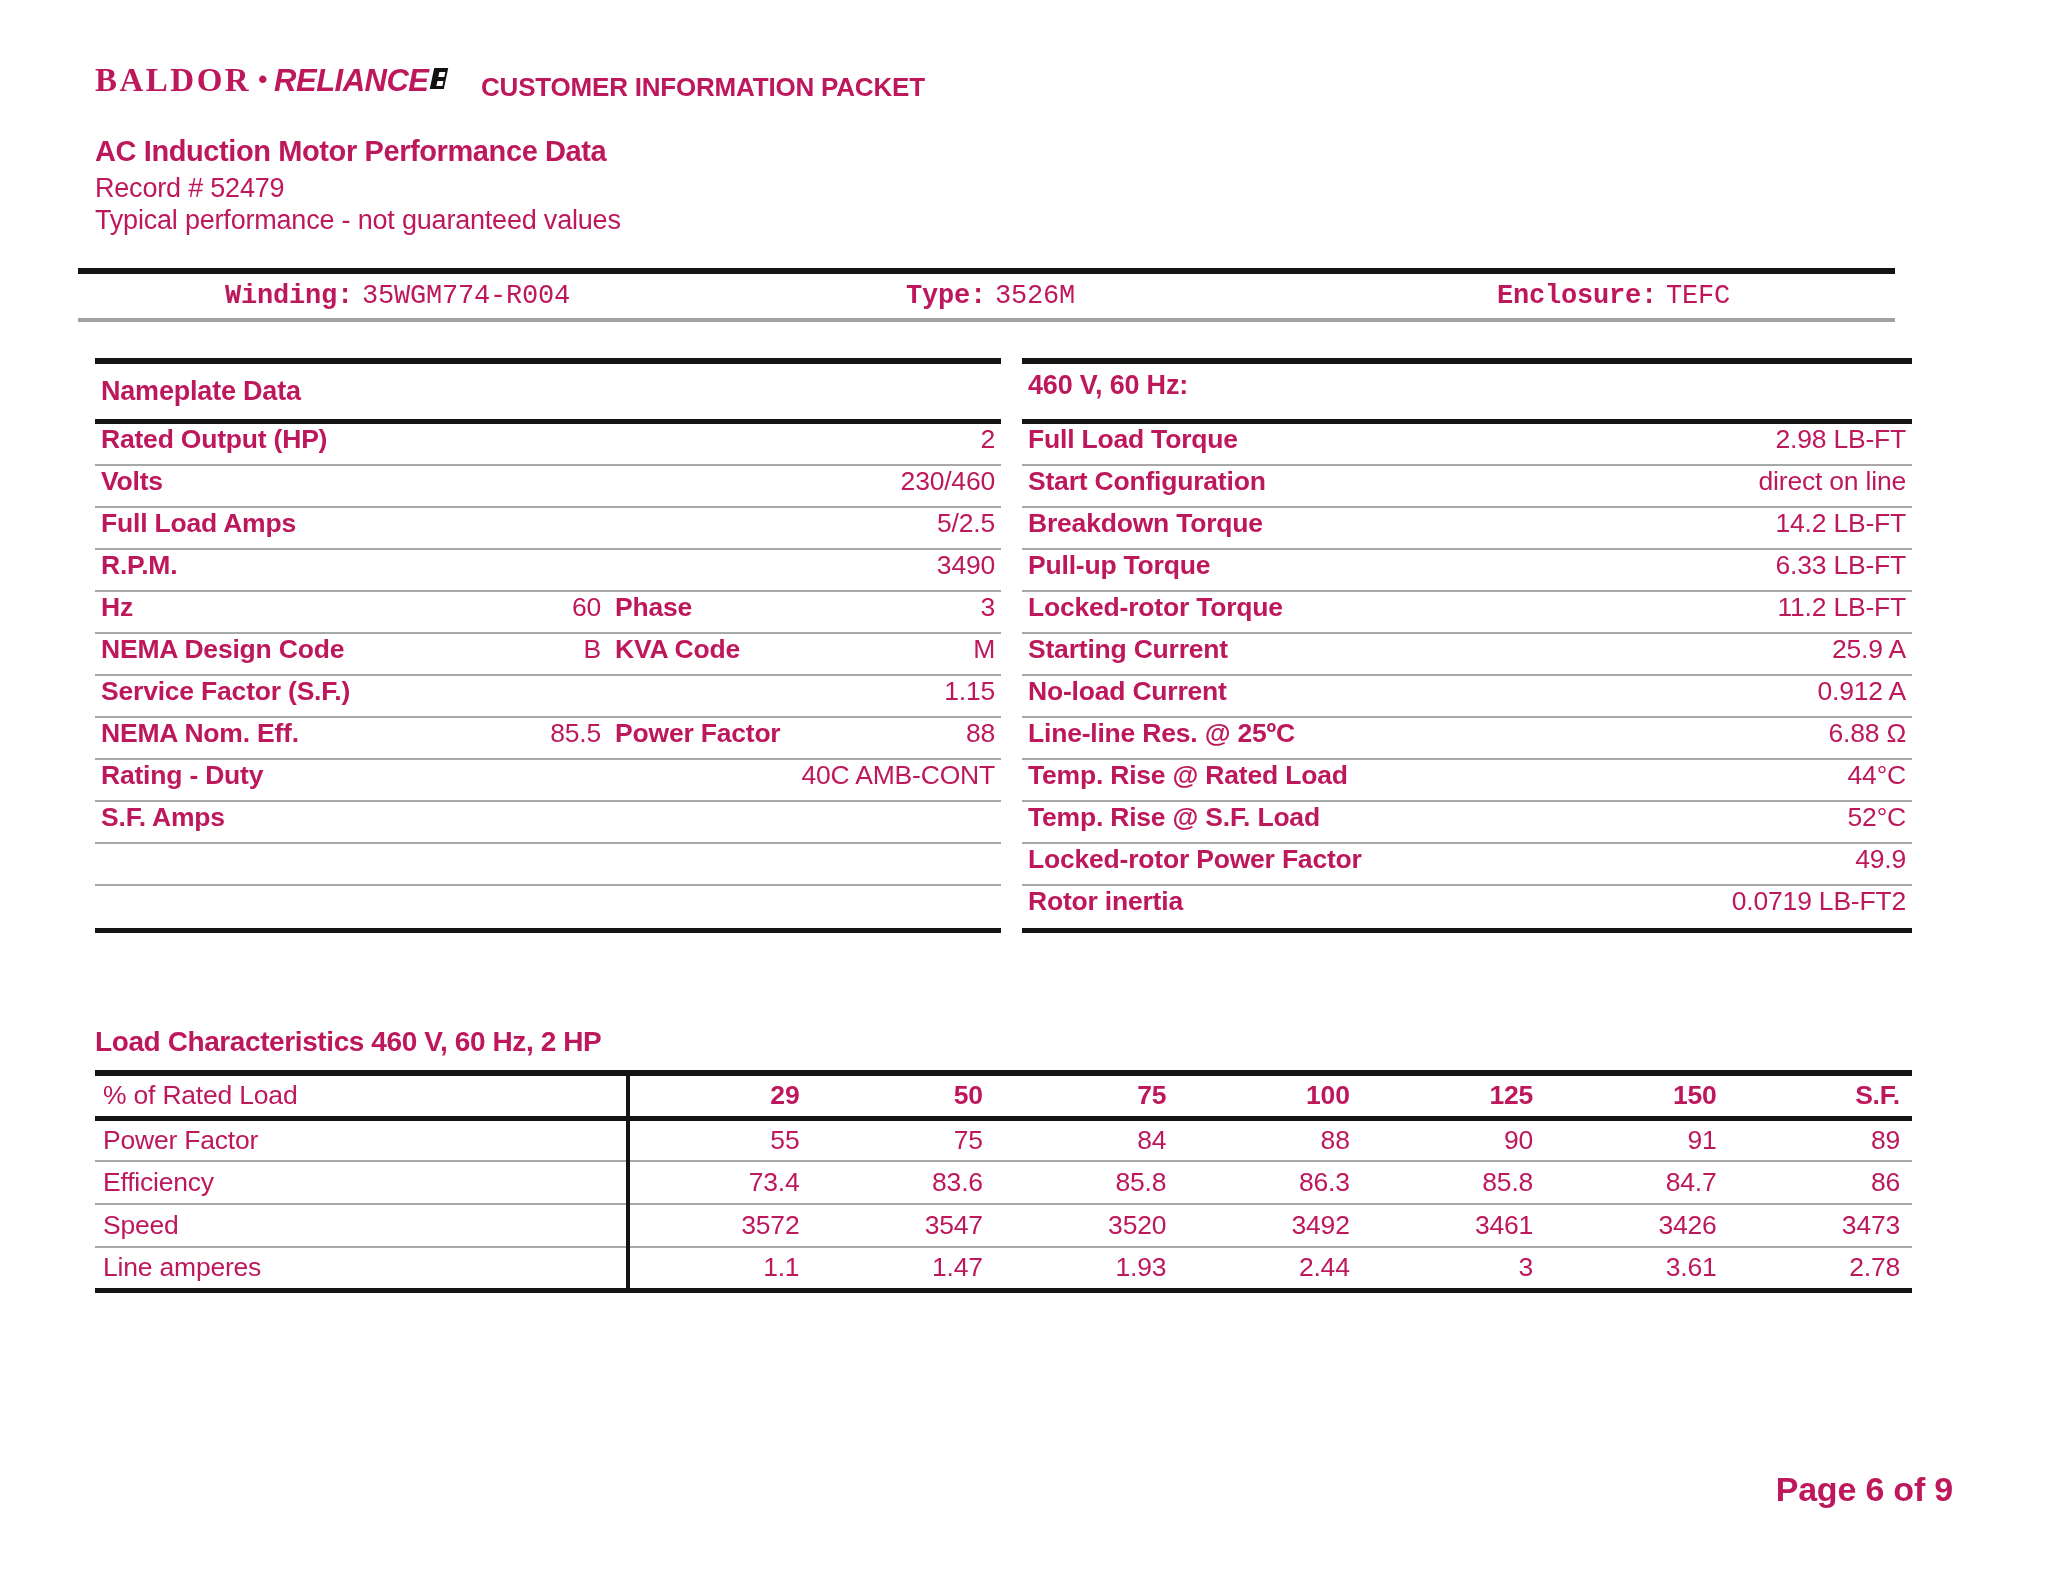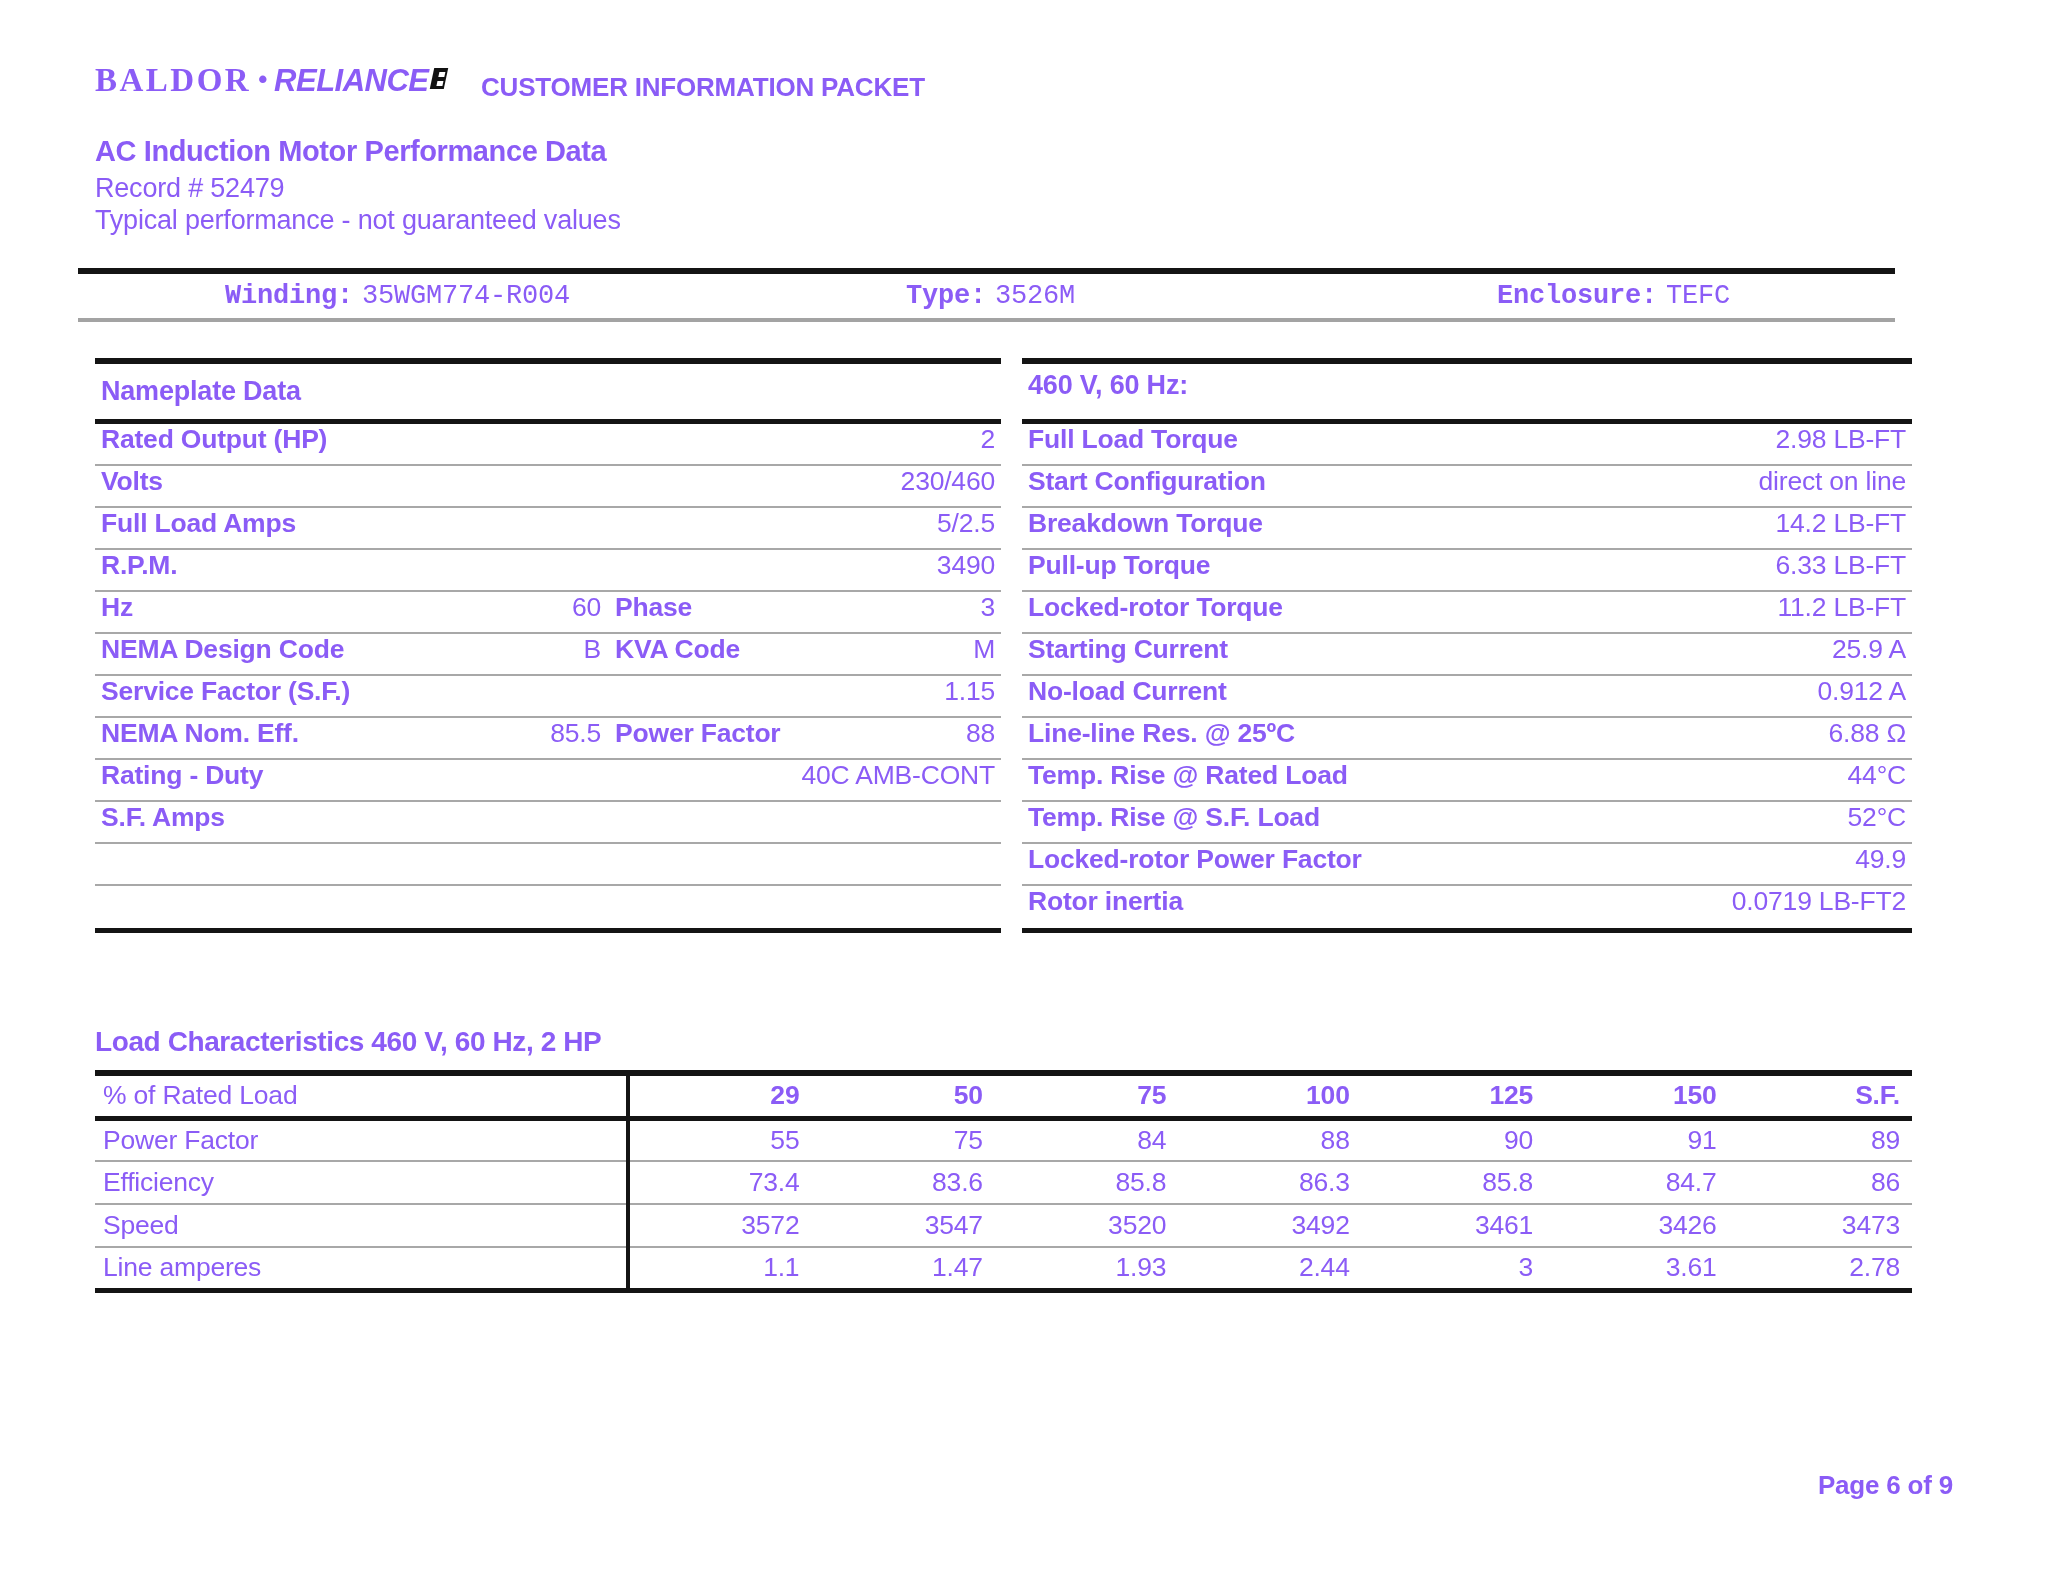--- a/index.html
+++ b/index.html
@@ -1,21 +1,21 @@
 <!DOCTYPE html>
 <html><head>
 <meta charset="utf-8">
 <style>
   html,body{margin:0;padding:0;background:#ffffff;}
   .page{
     position:relative;
     width:2048px;height:1582px;
     background:#ffffff;
     font-family:"Liberation Sans",sans-serif;
-    color:#8b5cf6;
+    color:#be185d;
     letter-spacing:-0.2px;
     overflow:hidden;
   }
   
   .logo{position:absolute;left:95px;top:62px;white-space:nowrap;}
   .logo-baldor{font-family:"Liberation Serif",serif;font-weight:bold;font-size:33px;letter-spacing:2.5px;}
   .logo-dot{font-size:26px;font-weight:bold;margin:0 7px;vertical-align:3px;}
   .logo-reliance{font-style:italic;font-weight:bold;font-size:31px;letter-spacing:-0.5px;}
   .logo-mark{display:inline-block;position:relative;width:14px;height:21px;background:#111;transform:skewX(-12deg);margin-left:3px;vertical-align:2px;}
   .logo-mark .notch{position:absolute;right:2px;top:4px;width:6px;height:5px;background:#fff;}
@@ -54,21 +54,21 @@
     border-collapse:collapse;table-layout:fixed;font-size:26.5px;
     border-top:6px solid #141414;border-bottom:5px solid #141414;}
   .lc-table thead tr{height:45px;border-bottom:5px solid #141414;}
   .lc-table tbody tr{height:43px;border-bottom:2px solid #a8a8a8;}
   .lc-table tbody tr:last-child{border-bottom:none;}
   .lc-table th,.lc-table td{padding:0;font-weight:normal;}
   .lc-table .c-label{text-align:left;padding-left:8px;font-weight:normal;border-right:4px solid #141414;}
   .lc-table .c-val{text-align:right;padding-right:12px;}
   .lc-table thead .c-val{font-weight:bold;}
   
-  .page-footer{position:absolute;right:95px;top:1470px;font-weight:bold;font-size:26px;}
+  .page-footer{position:absolute;right:95px;top:1470px;font-weight:bold;font-size:34px;}
 </style>
 </head>
 <body>
 
 <div class="page">
 
   <div class="logo">
     <span class="logo-baldor">BALDOR</span><span class="logo-dot">•</span><span class="logo-reliance">RELIANCE</span><span class="logo-mark"><span class="notch"></span><span class="notch2"></span></span>
   </div>
   <div class="packet-title">CUSTOMER INFORMATION PACKET</div>

